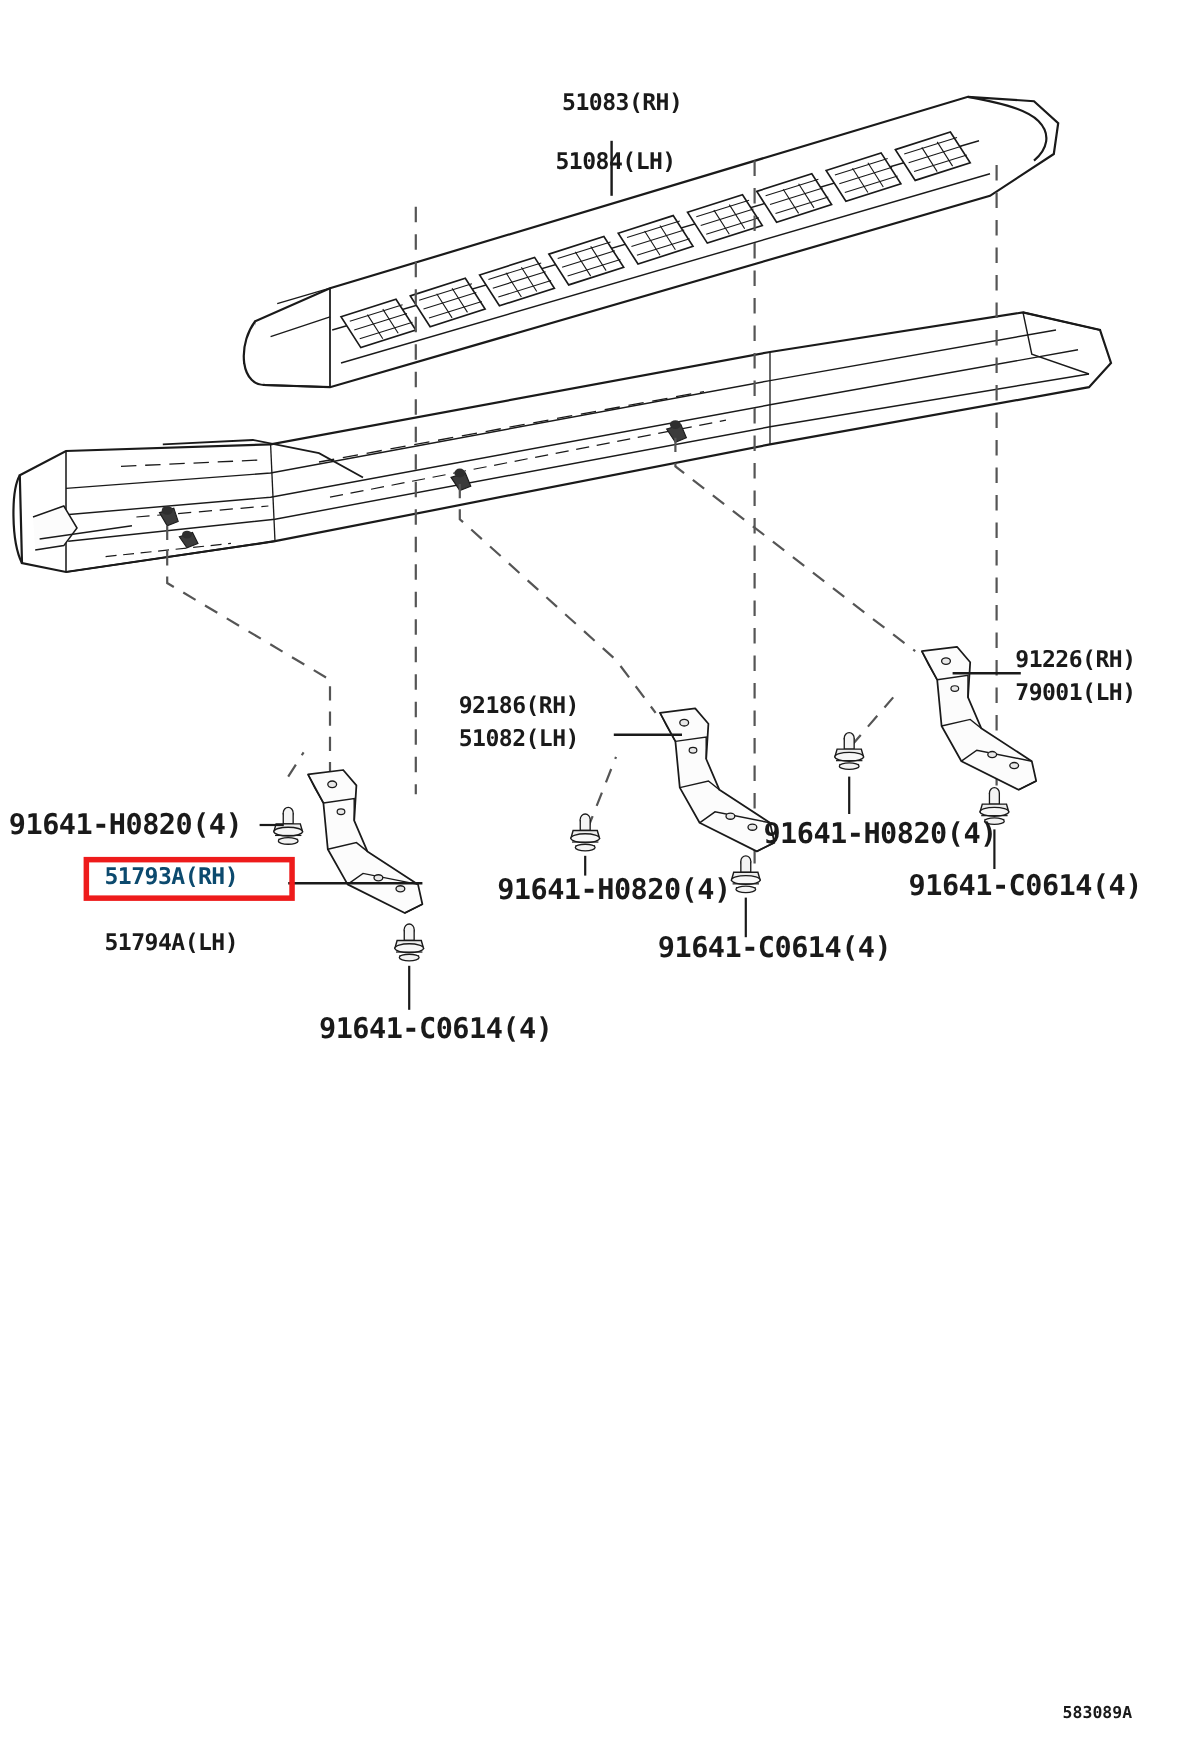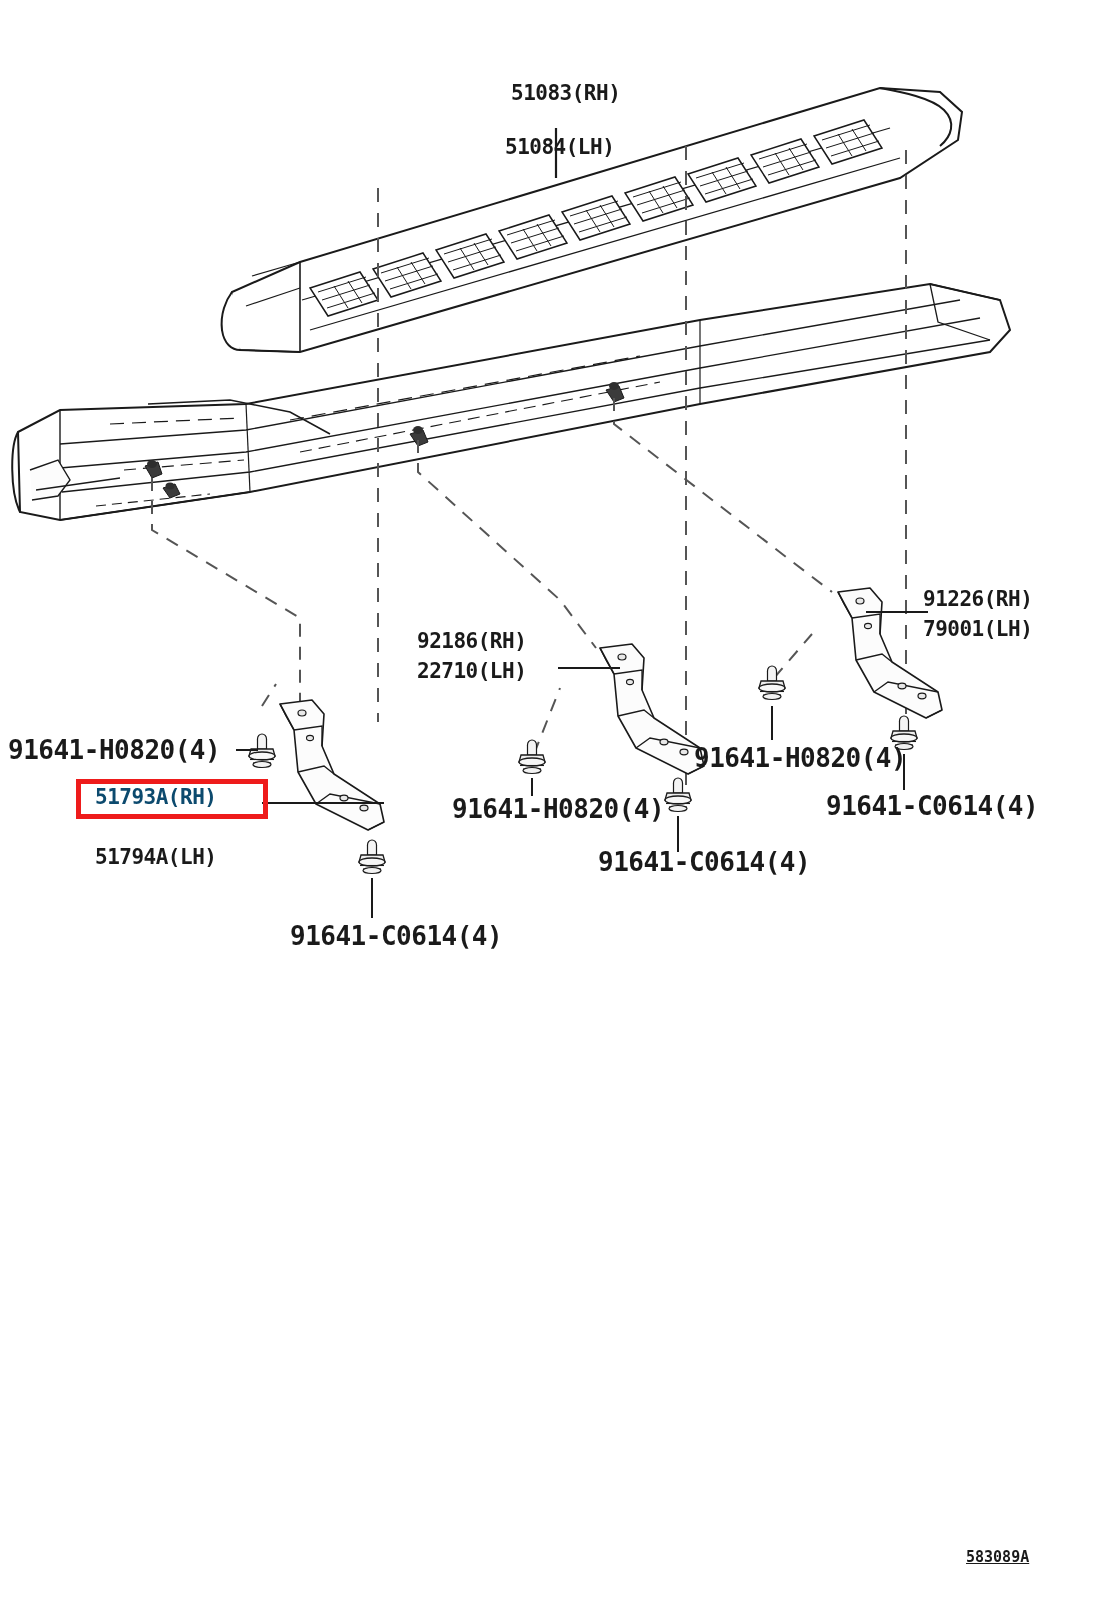--- a/index.html
+++ b/index.html
@@ -27,21 +27,21 @@
     position: absolute;
     font-family: "DejaVu Sans Mono", monospace;
     font-weight: bold;
     color: #1a1a1a;
     white-space: pre;
     line-height: 1.30;
     letter-spacing: -0.5px;
   }
   .lbl-lg { font-size: 21px; text-align: right; }
   .lbl-md { font-size: 26px; }
-  .lbl-sm { font-size: 15px; font-weight: bold; letter-spacing: 0px; text-decoration: underline; }
+  .lbl-sm { font-size: 15px; font-weight: bold; letter-spacing: 0px; }
   .lbl-dim { color: #0c4a6e; }
   .hl-box {
     position: absolute;
     border: 5px solid #ee1b1b;
     background: transparent;
     box-sizing: border-box;
     pointer-events: none;
   }
 </style>
 </head>
@@ -208,21 +208,21 @@
     <path d="M532,778 L532,796" stroke="#1a1a1a" stroke-width="2" fill="none"></path>
     <path d="M678,816 L678,852" stroke="#1a1a1a" stroke-width="2" fill="none"></path>
     <path d="M772,706 L772,740" stroke="#1a1a1a" stroke-width="2" fill="none"></path>
     <path d="M904,754 L904,790" stroke="#1a1a1a" stroke-width="2" fill="none"></path>
   </svg>
 
   <div class="lbl lbl-lg" style="left:511px; top:80px;">51083(RH)</div>
   <div class="lbl lbl-lg" style="left:505px; top:110px;margin-top:24px;">51084(LH)</div>
 
   <div class="lbl lbl-lg" style="left:417px; top:628px;">92186(RH)</div>
-  <div class="lbl lbl-lg" style="left:417px; top:658px;">22710(LH)</div>
+  <div class="lbl lbl-lg" style="left:417px; top:658px;">51082(LH)</div>
 
   <div class="lbl lbl-lg" style="left:923px; top:586px;">91226(RH)</div>
   <div class="lbl lbl-lg" style="left:923px; top:616px;">79001(LH)</div>
 
   <div class="lbl lbl-lg lbl-dim" style="left:95px; top:784px;">51793A(RH)</div>
   <div class="lbl lbl-lg" style="left:95px; top:844px;">51794A(LH)</div>
 
   <div class="hl-box" style="left:76px; top:779px; width:192px; height:40px;"></div>
 
   <div class="lbl lbl-md" style="left:8px; top:734px;">91641-H0820(4)</div>

